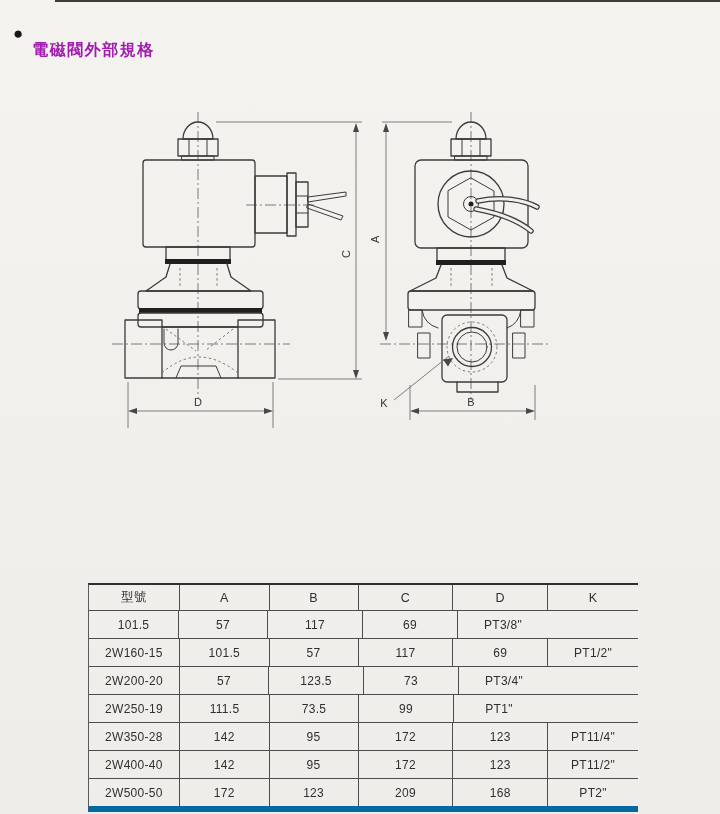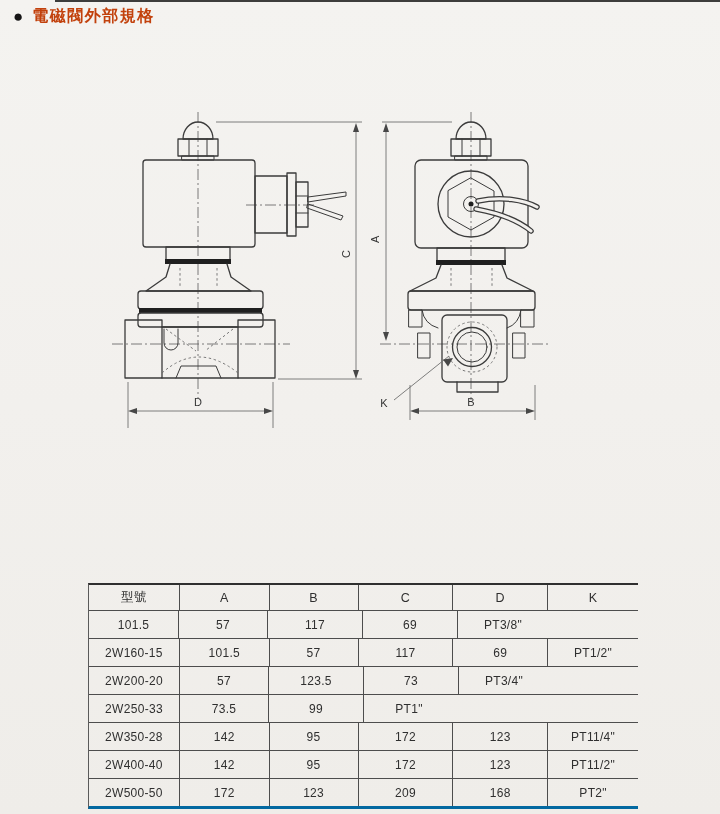--- a/index.html
+++ b/index.html
@@ -5,34 +5,34 @@
   html,body{margin:0;padding:0;}
   body{
     width:720px;height:814px;position:relative;overflow:hidden;
     background:linear-gradient(180deg,#f4f3f0 0%,#f2f0ed 50%,#efede9 100%);
     font-family:"Liberation Sans","DejaVu Sans",sans-serif;
     color:#2e2e2e;
   }
   .scan-line{position:absolute;top:0;left:55px;width:665px;height:2px;background:#1c1c1c;opacity:.85;}
   .title-row{position:absolute;top:6px;left:13px;display:flex;align-items:center;gap:9px;}
   .bullet{font-size:17px;line-height:1;color:#161616;}
-  .title-text{font-size:16px;font-weight:bold;letter-spacing:1.5px;color:#c2410c;}
+  .title-text{font-size:16px;font-weight:bold;letter-spacing:1.5px;color:#a21caf;margin-top:34px;}
   svg{position:absolute;left:0;top:100px;}
   .ol{fill:none;stroke:#3b3b3b;stroke-width:1.3;stroke-linejoin:round;stroke-linecap:round;}
   .thin{stroke-width:1;}
   .blk{fill:#1f1f1f;stroke:none;}
   .cl{fill:none;stroke:#5a5a5a;stroke-width:.8;stroke-dasharray:11 3 2 3;}
   .hid{fill:none;stroke:#6b6b6b;stroke-width:.9;stroke-dasharray:2.5 2.6;}
   .dim{fill:none;stroke:#6f6f6f;stroke-width:.9;}
   .arr{fill:#474747;stroke:none;}
   .dimlabel{font-family:"Liberation Sans","DejaVu Sans",sans-serif;font-size:11px;fill:#333;}
   
   .spec-table{
     position:absolute;left:88px;top:583px;width:550px;
-    border-top:2px solid #2f2f2f;border-bottom:3px solid #0369a1;border-left:1px solid #5a5a5a;
+    border-top:2px solid #2f2f2f;border-bottom:6px solid #0369a1;border-left:1px solid #5a5a5a;
     box-sizing:border-box;font-size:12px;color:#2f2f2f;
   }
   .trow{display:flex;height:27px;border-bottom:1px solid #4d4d4d;}
   .trow.header{height:25px;font-size:12.5px;}
   .trow:last-child{border-bottom:none;}
   .tcell{display:flex;align-items:center;justify-content:center;border-right:1px solid #4d4d4d;box-sizing:border-box;letter-spacing:.3px;}
   .tcell.c0{width:91px;}
   .tcell.c1{width:90px;}
   .tcell.c2{width:89px;}
   .tcell.c3{width:95px;}
@@ -186,21 +186,22 @@
     <div class="tcell c5">PT1/2"</div>
   </div>
   <div class="trow">
     <div class="tcell c0">2W200-20</div>
     <div class="tcell c2">57</div>
     <div class="tcell c3">123.5</div>
     <div class="tcell c4">73</div>
     <div class="tcell c5">PT3/4"</div>
   </div>
   <div class="trow">
-    <div class="tcell c0">2W250-33</div>
+    <div class="tcell c0">2W250-19</div>
+    <div class="tcell c1">111.5</div>
     <div class="tcell c2">73.5</div>
     <div class="tcell c4">99</div>
     <div class="tcell c5">PT1"</div>
   </div>
   <div class="trow">
     <div class="tcell c0">2W350-28</div>
     <div class="tcell c1">142</div>
     <div class="tcell c2">95</div>
     <div class="tcell c3">172</div>
     <div class="tcell c4">123</div>

